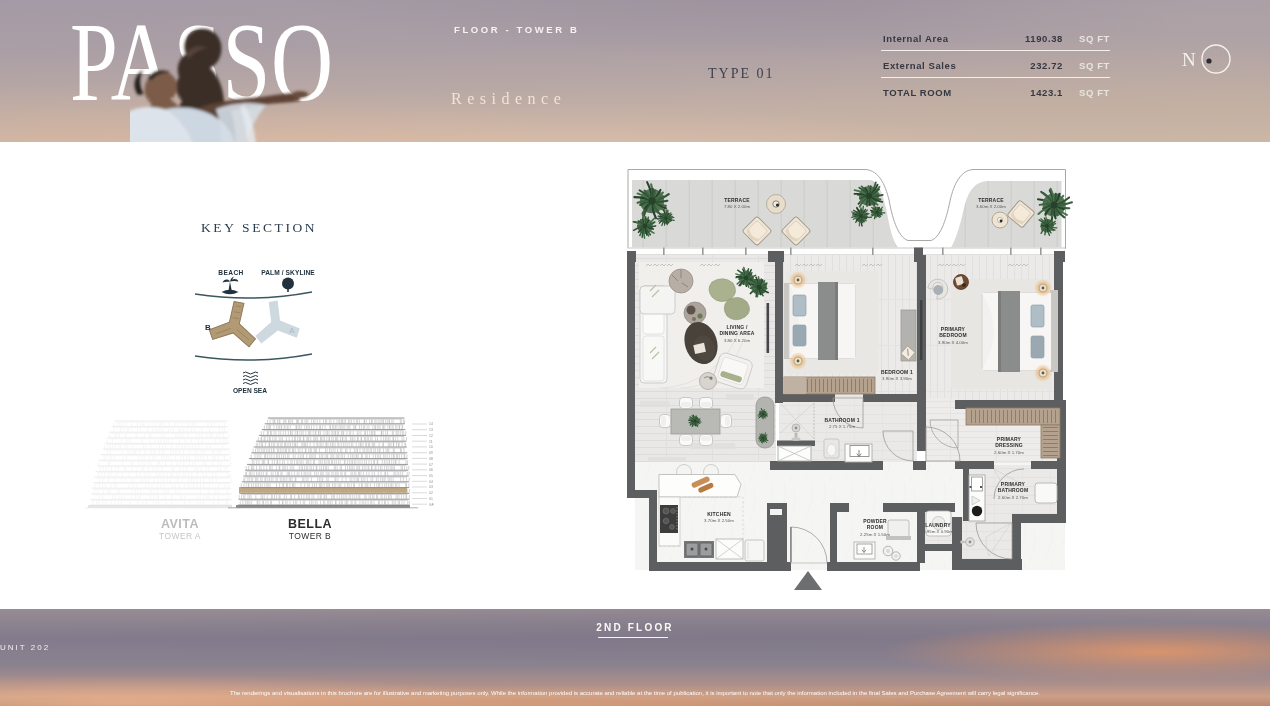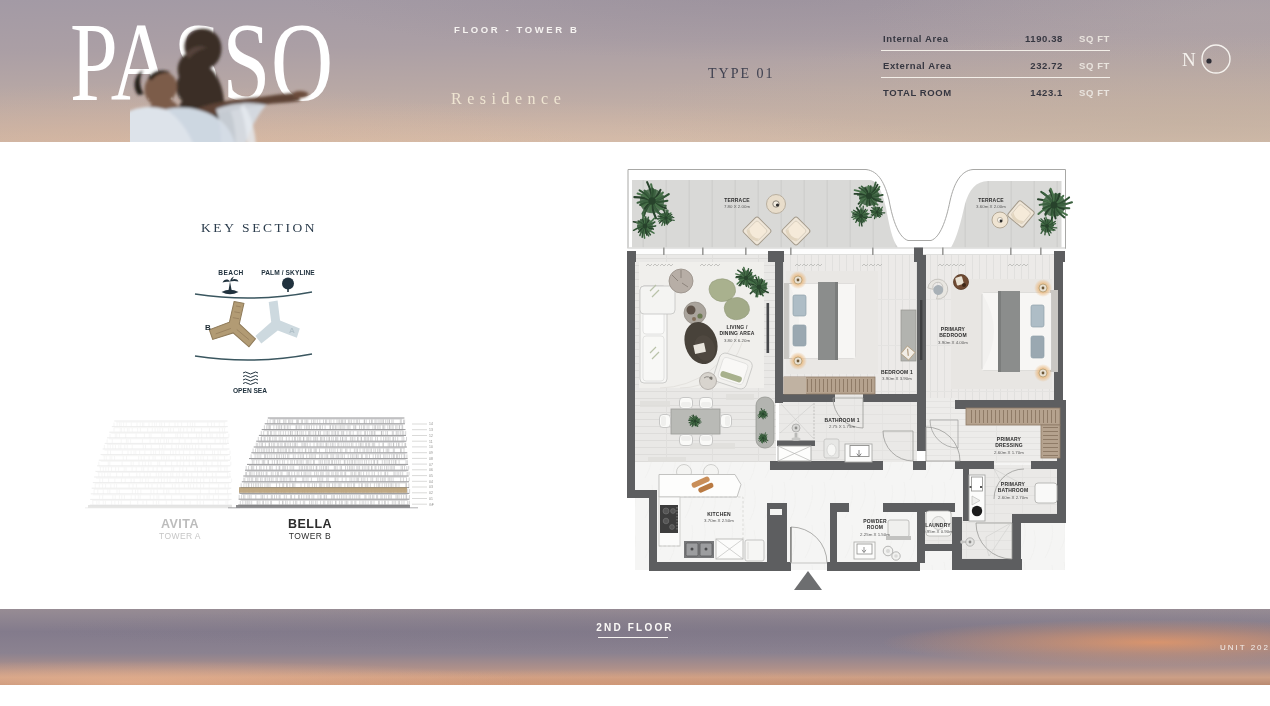--- a/index.html
+++ b/index.html
@@ -51,21 +51,21 @@
   <div class="abs" style="left:881px;top:28px;width:229px;color:#363741;font-size:9.5px;font-weight:bold;letter-spacing:.6px;text-align:right;">
 
     <div style="height:22px;position:relative;">
         <span style="position:absolute;left:2px;top:5px;">Internal Area</span>
         <span style="position:absolute;right:47px;top:5px;margin-left:21px;">1190.38</span>
         <span style="position:absolute;right:0;top:5px;color:#e9e4de;">SQ FT</span>
       </div>
     <div style="border-top:1px solid #f3efe9;height:0;"></div>
 
     <div style="height:26px;position:relative;">
-        <span style="position:absolute;left:2px;top:9px;">External Area</span>
+        <span style="position:absolute;left:2px;top:9px;">External Sales</span>
         <span style="position:absolute;right:47px;top:9px;">232.72</span>
         <span style="position:absolute;right:0;top:9px;color:#e9e4de;">SQ FT</span>
       </div>
     <div style="border-top:1px solid #f3efe9;height:0;"></div>
 
     <div style="height:26px;position:relative;">
         <span style="position:absolute;left:2px;top:9px;">TOTAL ROOM</span>
         <span style="position:absolute;right:47px;top:9px;">1423.1</span>
         <span style="position:absolute;right:0;top:9px;color:#e9e4de;">SQ FT</span>
       </div>
@@ -2639,28 +2639,28 @@
     <circle cx="962" cy="542" r="1.8" fill="#c5c5c3"></circle>
 
 <path d="M1011,523 l-22,33 M1011,523 l-25,14 M989,556 a40,40 0 0 1 -3,-19" stroke="#c9c9c7" stroke-width=".5" fill="none"></path>
 
 <path d="M808,571 l-14,19 h28 Z" fill="#6d6e70"></path>
 
 <path d="M791,563 h36" stroke="#c5c5c3" stroke-width="1"></path>
 
 </svg>
 
-<div class="abs" style="left:0;top:609px;width:1270px;height:76px;overflow:hidden;
+<div class="abs" style="left:0;top:609px;width:1270px;height:97px;overflow:hidden;
   background:
     radial-gradient(30% 42% at 91% 44%, rgba(230,152,104,.85), rgba(230,152,104,0) 72%),
     radial-gradient(45% 40% at 10% 96%, rgba(230,176,142,.8), rgba(230,176,142,0) 70%),
     radial-gradient(55% 34% at 42% 106%, rgba(222,162,126,.85), rgba(222,162,126,0) 75%),
     radial-gradient(75% 40% at 62% 26%, rgba(126,119,134,.55), rgba(126,119,134,0) 80%),
     linear-gradient(180deg, #978c94 0%, #837b8c 30%, #8b8290 58%, #ae908a 78%, #cc9f86 90%, #b98a70 100%);">
 
   <div class="abs" style="left:0;top:13px;width:1270px;text-align:center;color:#fbf9f7;font-size:10px;font-weight:bold;letter-spacing:2.2px;">2ND FLOOR</div>
 
   <div class="abs" style="left:598px;top:27.5px;width:70px;border-top:1px solid #f6f3f0;"></div>
 
-  <div class="abs" style="left:0;top:33.5px;width:1270px;text-align:right;color:#f3efec;font-size:8px;letter-spacing:2px;">UNIT 202</div>
+  <div class="abs" style="left:0;top:33.5px;width:1270px;text-align:left;color:#f3efec;font-size:8px;letter-spacing:2px;">UNIT 202</div>
 
   <div class="abs" style="left:0;top:81px;width:1270px;text-align:center;color:#fdfcfb;font-size:6px;">The renderings and visualisations in this brochure are for illustrative and marketing purposes only. While the information provided is accurate and reliable at the time of publication, it is important to note that only the information included in the final Sales and Purchase Agreement will carry legal significance.</div>
 </div>
 
 </body></html>

